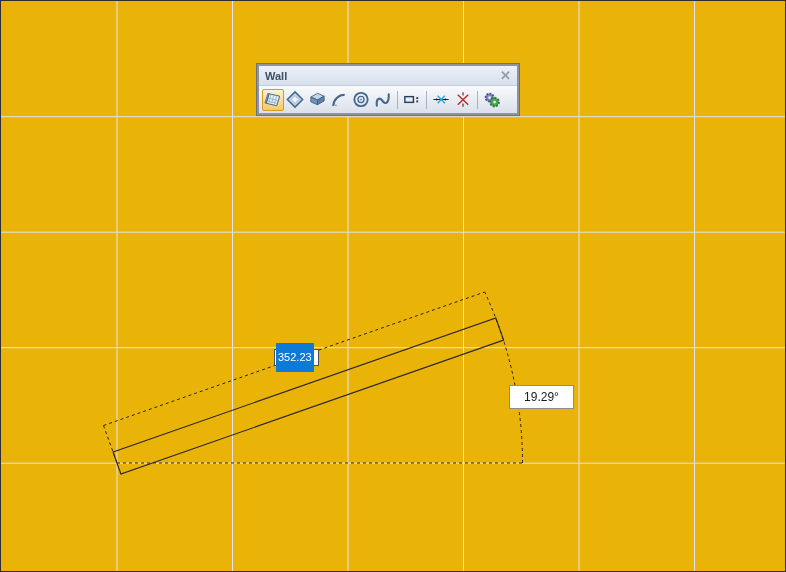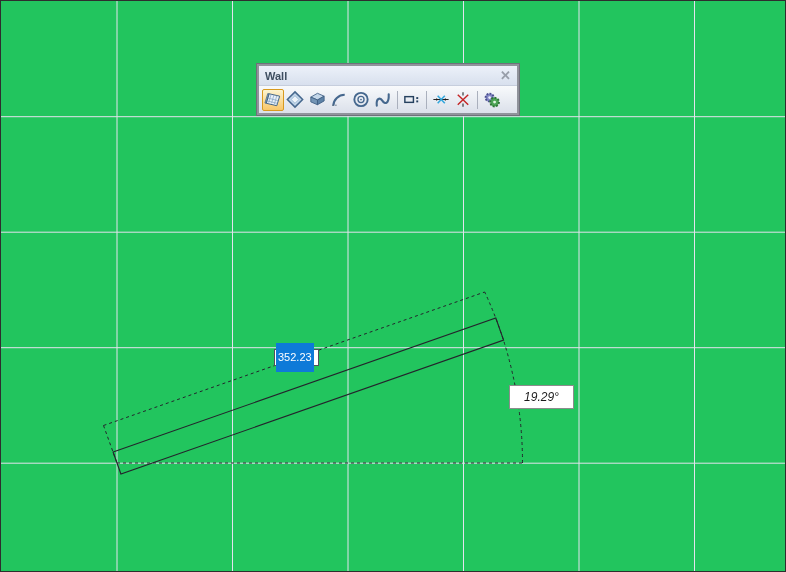--- a/index.html
+++ b/index.html
@@ -1,18 +1,18 @@
 <!DOCTYPE html>
 <html><head>
 <meta charset="utf-8">
 <style>
   html,body{margin:0;padding:0;background:#c9c9c9;}
   .screen{
     position:relative;width:786px;height:572px;box-sizing:border-box;
-    background:#22c55e;border:1px solid #2e2e2e;overflow:hidden;
+    background:#eab308;border:1px solid #2e2e2e;overflow:hidden;
     font-family:"Liberation Sans", sans-serif;
   }
   #canvas{position:absolute;left:0;top:0;width:784px;height:570px;}
 
   
   .toolbar{
     position:absolute;left:256px;top:63px;width:262px;height:51px;
     box-sizing:border-box;border:2px solid #90939b;box-shadow:0 0 0 1px #6e717a;
     background:#e7ecf5;display:flex;flex-direction:column;
   }
@@ -49,21 +49,21 @@
   }
   .dim-input .sel{
     font-size:11px;line-height:13px;color:#ffffff;padding:8px 2px;
   }
 
   
   .angle-label{
     position:absolute;left:508px;top:384px;width:65px;height:24px;
     box-sizing:border-box;background:#ffffff;border:1px solid #8c8c8c;
     display:flex;align-items:center;justify-content:center;
-    font-size:12px;color:#1b1b1b;font-style:italic;
+    font-size:12px;color:#1b1b1b;
   }
 </style>
 </head>
 <body>
 
 <div class="screen">
 
   <svg id="canvas" viewBox="0 0 784 570" xmlns="http://www.w3.org/2000/svg">
       <line x1="116" y1="0" x2="116" y2="570" stroke="#e3e3ee" stroke-width="1"></line>
       <line x1="231.5" y1="0" x2="231.5" y2="570" stroke="#e3e3ee" stroke-width="1"></line>

